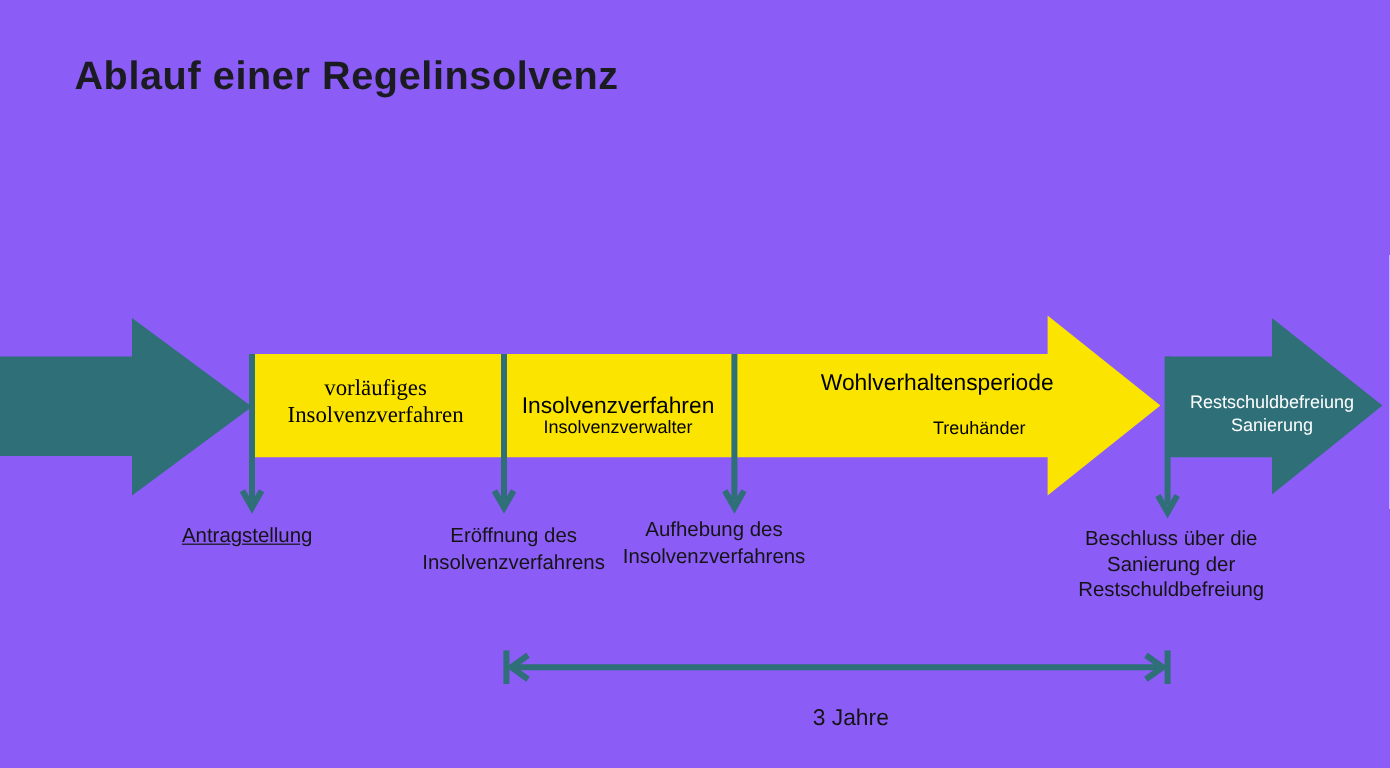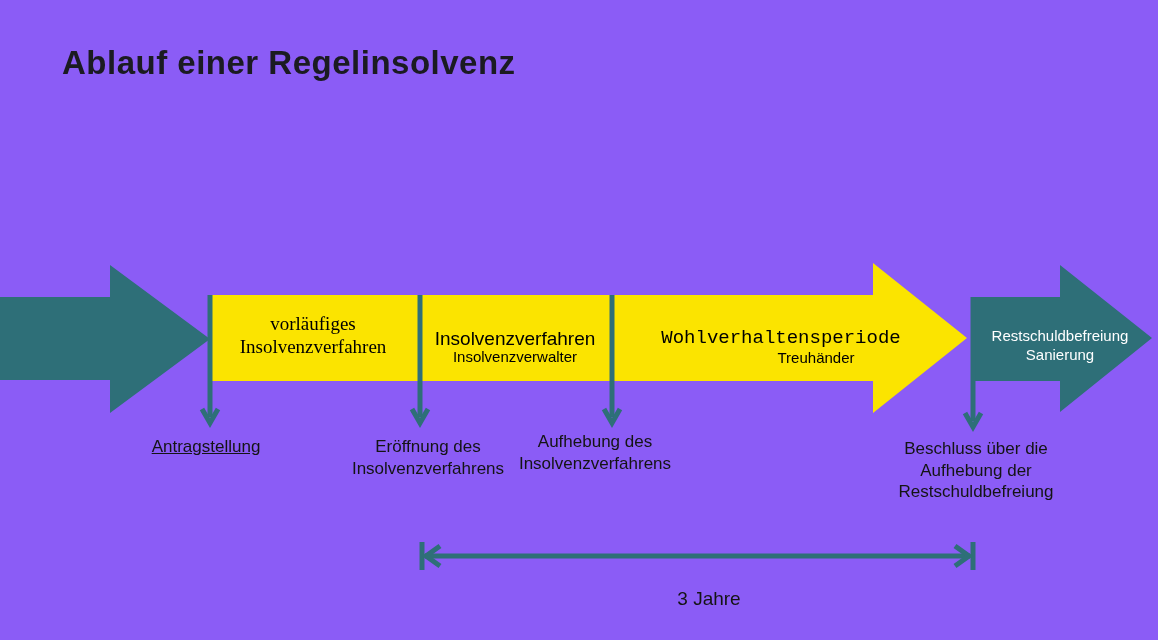--- a/index.html
+++ b/index.html
@@ -113,30 +113,30 @@
     </g>
   </svg>
 
 
   <div class="txt phase-main" style="left:313px;top:312px;font-family:Liberation Serif, serif;">vorläufiges
 Insolvenzverfahren</div>
 
   <div class="txt phase-main" style="left:515px;top:327px;white-space:nowrap;">Insolvenzverfahren</div>
   <div class="txt phase-sub" style="left:515px;top:349px;">Insolvenzverwalter</div>
 
-  <div class="txt phase-main" style="left:781px;top:327px;white-space:nowrap;font-family:Liberation Mono, monospace;">Wohlverhaltensperiode</div>
+  <div class="txt phase-main" style="left:781px;top:308px;white-space:nowrap;">Wohlverhaltensperiode</div>
   <div class="txt phase-sub" style="left:816px;top:350px;">Treuhänder</div>
 
   <div class="txt outcome-label">Restschuldbefreiung
 Sanierung</div>
 
   <div class="txt milestone-label" style="left:206px;top:436px;text-decoration:underline;">Antragstellung</div>
   <div class="txt milestone-label" style="left:428px;top:436px;">Eröffnung des
 Insolvenzverfahrens</div>
   <div class="txt milestone-label" style="left:595px;top:431px;">Aufhebung des
 Insolvenzverfahrens</div>
   <div class="txt milestone-label" style="left:976px;top:438px;">Beschluss über die
-Aufhebung der
+Sanierung der
 Restschuldbefreiung</div>
 
   <div class="txt duration-label">3 Jahre</div>
 
 </div>
 
 </body></html>

